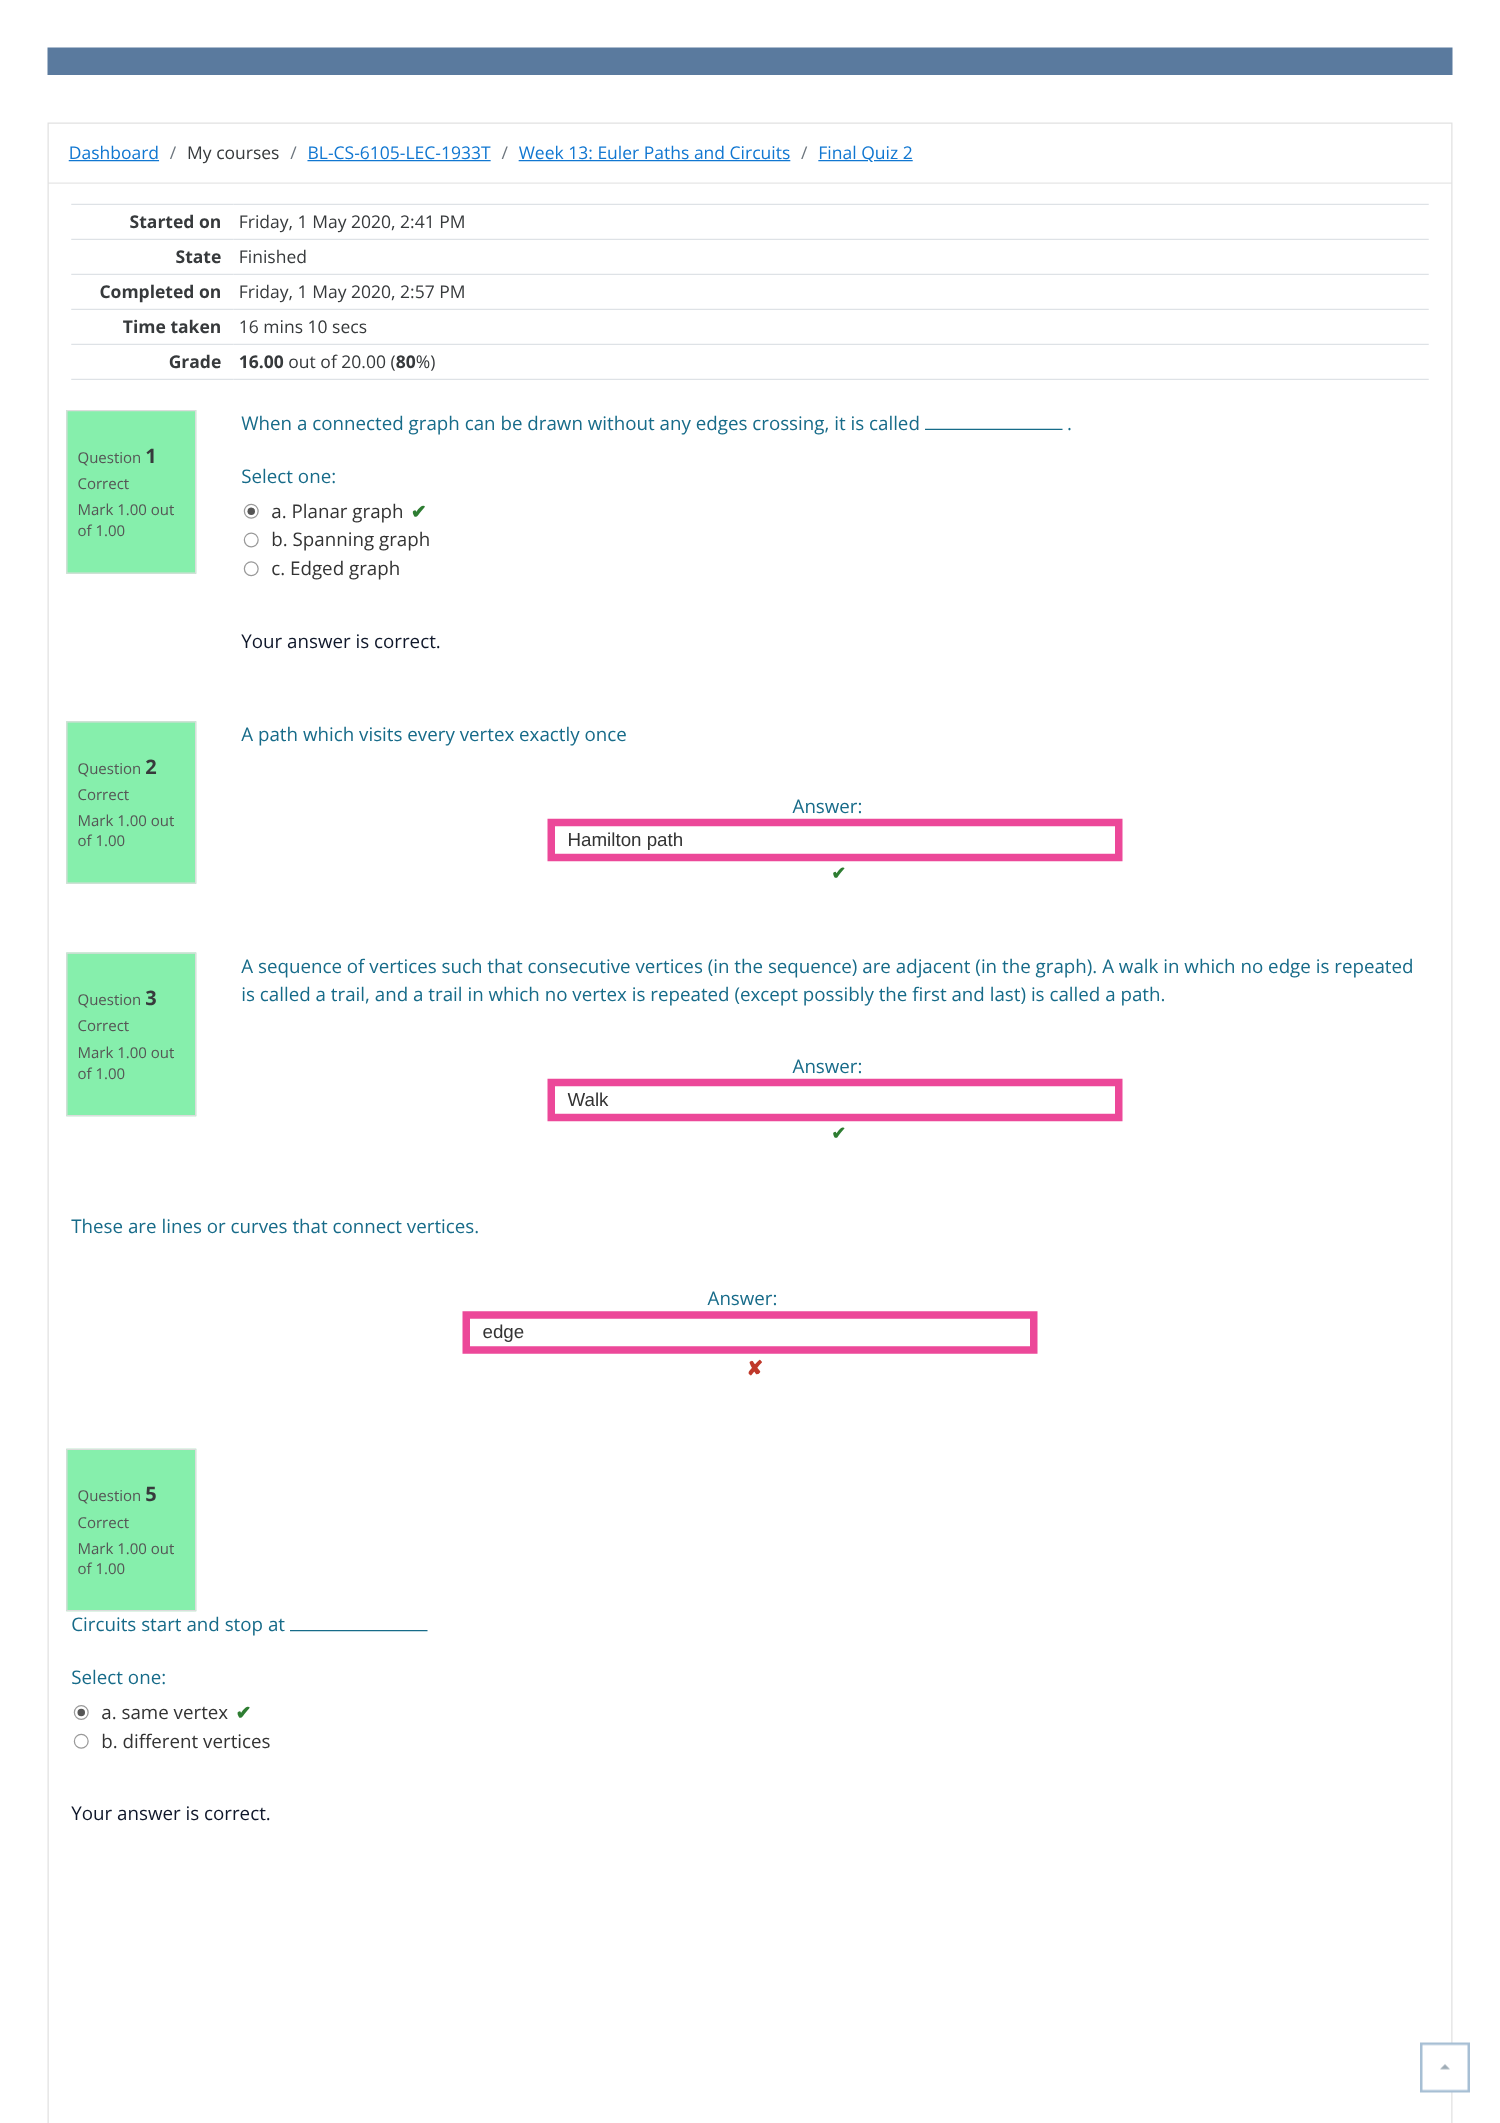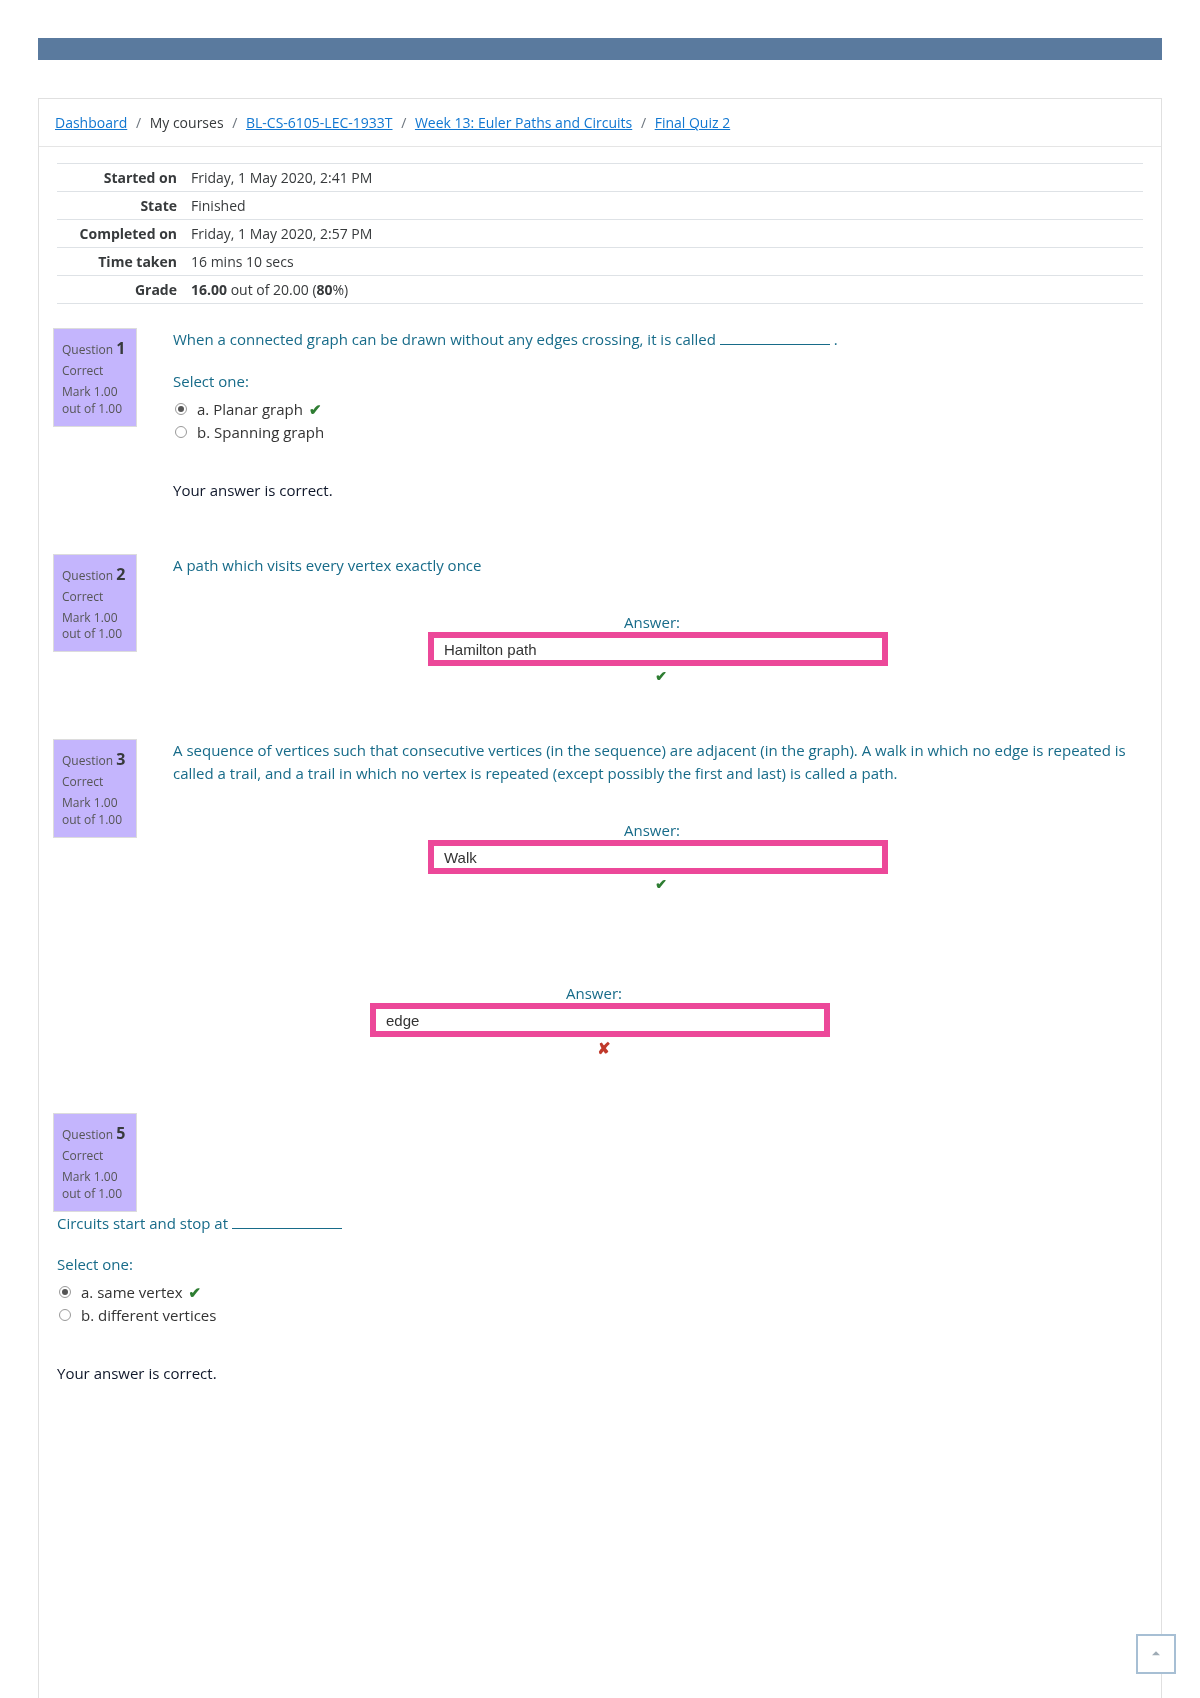--- a/index.html
+++ b/index.html
@@ -50,24 +50,24 @@
     table.summary td {
       padding: 4px 4px;
       font-size: 14px;
     }
     .question-block {
       display: flex;
       align-items: flex-start;
       margin-bottom: 54px;
     }
     .q-info {
-      width: 84px;
+      width: 104px;
       border: 1px solid #dcdcdc;
-      background: #c4b5fd;
-      padding: 8px 8px;
+      background: #86efac;
+      padding: 24px 8px;
       font-size: 12px;
       color: #555;
       line-height: 1.4;
       margin-right: 36px;
       margin-left: -4px;
     }
     .q-info .q-label { font-size: 12px; color: #555; }
     .q-info .q-no { font-size: 16px; font-weight: 700; color: #373a3c; }
     .q-info .q-state { margin-top: 4px; color: #555; }
     .q-info .q-mark { margin-top: 4px; color: #555; }
@@ -172,20 +172,24 @@
           <ul class="options">
             <li>
               <span class="radio selected"></span>
               <span class="opt-text">a. Planar graph</span>
               <span class="check-icon">✔</span>
             </li>
             <li>
               <span class="radio"></span>
               <span class="opt-text">b. Spanning graph</span>
             </li>
+            <li>
+              <span class="radio"></span>
+              <span class="opt-text">c. Edged graph</span>
+            </li>
           </ul>
           <div class="feedback feedback-text">Your answer is correct.</div>
         </div>
       </div>
 
       <div class="question-block">
         <div class="q-info">
           <div><span class="q-label">Question</span> <span class="q-no">2</span></div>
           <div class="q-state">Correct</div>
           <div class="q-mark">Mark 1.00 out of 1.00</div>
@@ -211,20 +215,21 @@
           <div class="ans-row">
             <span class="ans-label">Answer:</span>
             <input class="ans-input" type="text" value="Walk" style="">
             <span class="check-icon">✔</span>
           </div>
         </div>
       </div>
 
       <div class="question-block">
         <div class="q-body">
+          <div class="stem">These are lines or curves that connect vertices.</div>
           <div class="ans-row">
             <span class="ans-label">Answer:</span>
             <input class="ans-input" type="text" value="edge" style="">
             <span class="cross-icon">✘</span>
           </div>
         </div>
       </div>
 
       <div class="question-block" style="margin-bottom:380px;flex-direction:column;">
         <div class="q-info">

